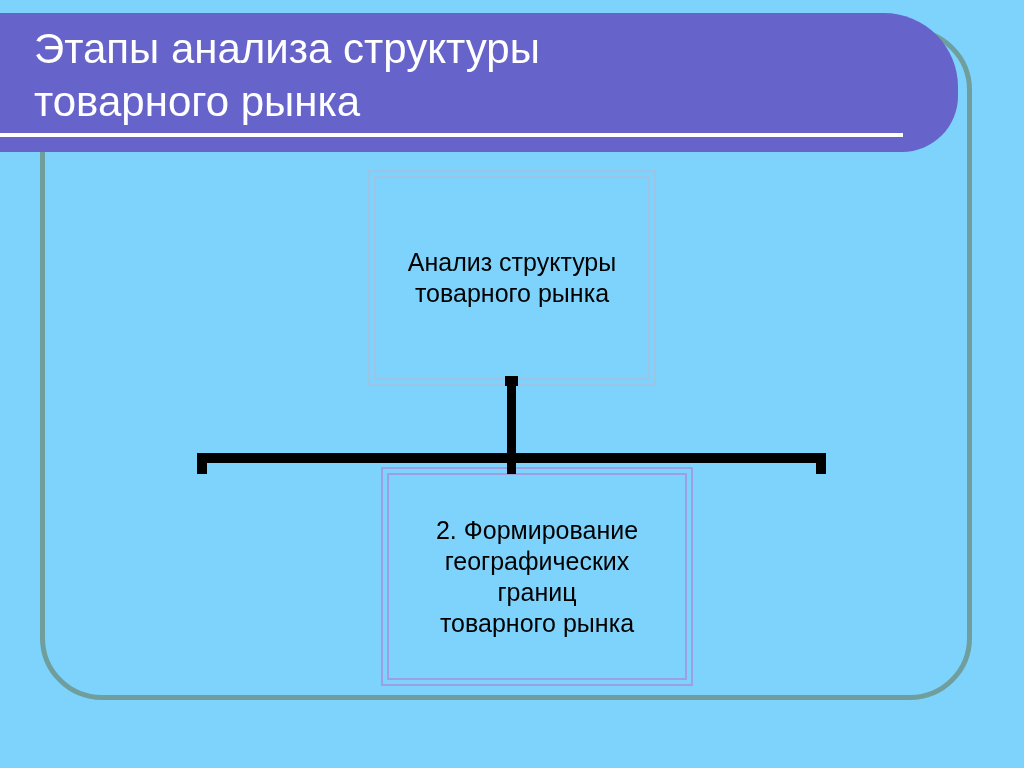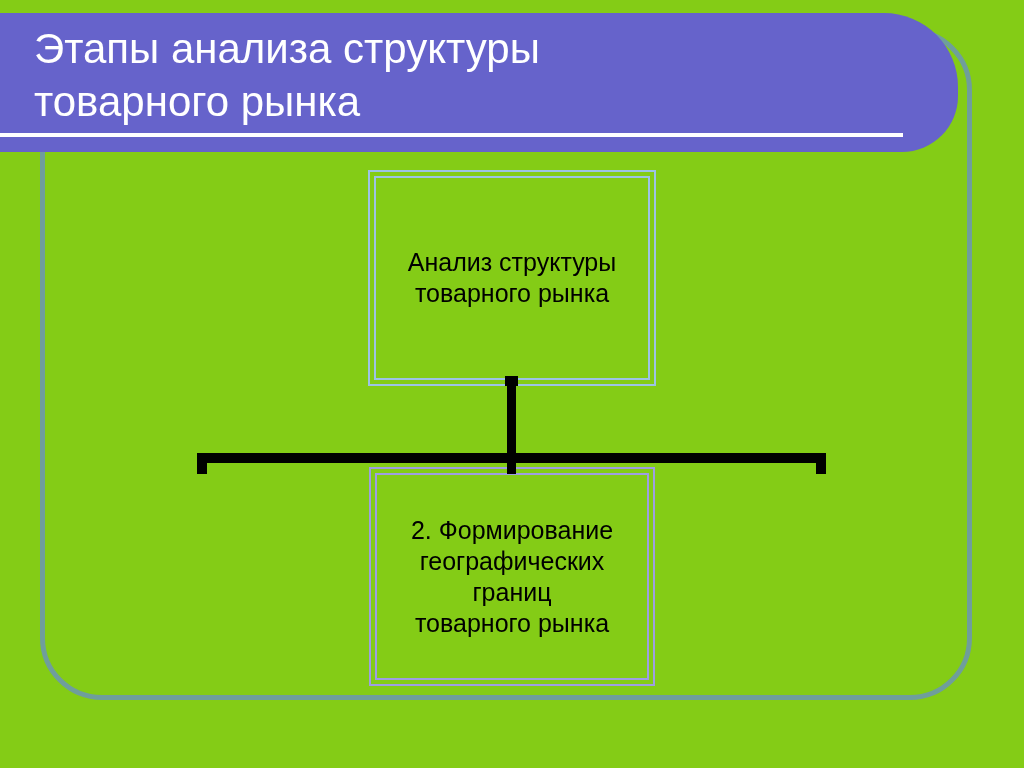--- a/index.html
+++ b/index.html
@@ -4,21 +4,21 @@
 <style>
   html, body {
     margin: 0;
     padding: 0;
     background: #ffffff;
   }
   .slide {
     position: relative;
     width: 1024px;
     height: 768px;
-    background: #84cc16;
+    background: #7dd3fc;
     overflow: hidden;
     font-family: "Liberation Sans", sans-serif;
   }
 
   
   .outer-frame {
     position: absolute;
     left: 40px;
     top: 28px;
     width: 932px;
@@ -90,21 +90,21 @@
   }
   .root-box .dbox-inner { border: 2px solid #9dc3e6; }
 
   .child-box {
     top: 467px;
     height: 219px;
     border: 2px solid #9e9ee2;
   }
   .child-box .dbox-inner { border: 2px solid #9e9ee2; }
   .child-box-1 { left: 58px;  width: 285px; }
-  .child-box-2 { left: 369px; width: 286px; }
+  .child-box-2 { left: 381px; width: 312px; }
   .child-box-3 { left: 679px; width: 286px; }
 
   
   .connector {
     position: absolute;
     background: #000000;
     z-index: 5;
   }
   .conn-cap-top   { left: 505px; top: 376px; width: 13px; height: 10px; }
   .conn-vertical  { left: 507px; top: 379px; width: 9px;  height: 75px; }

